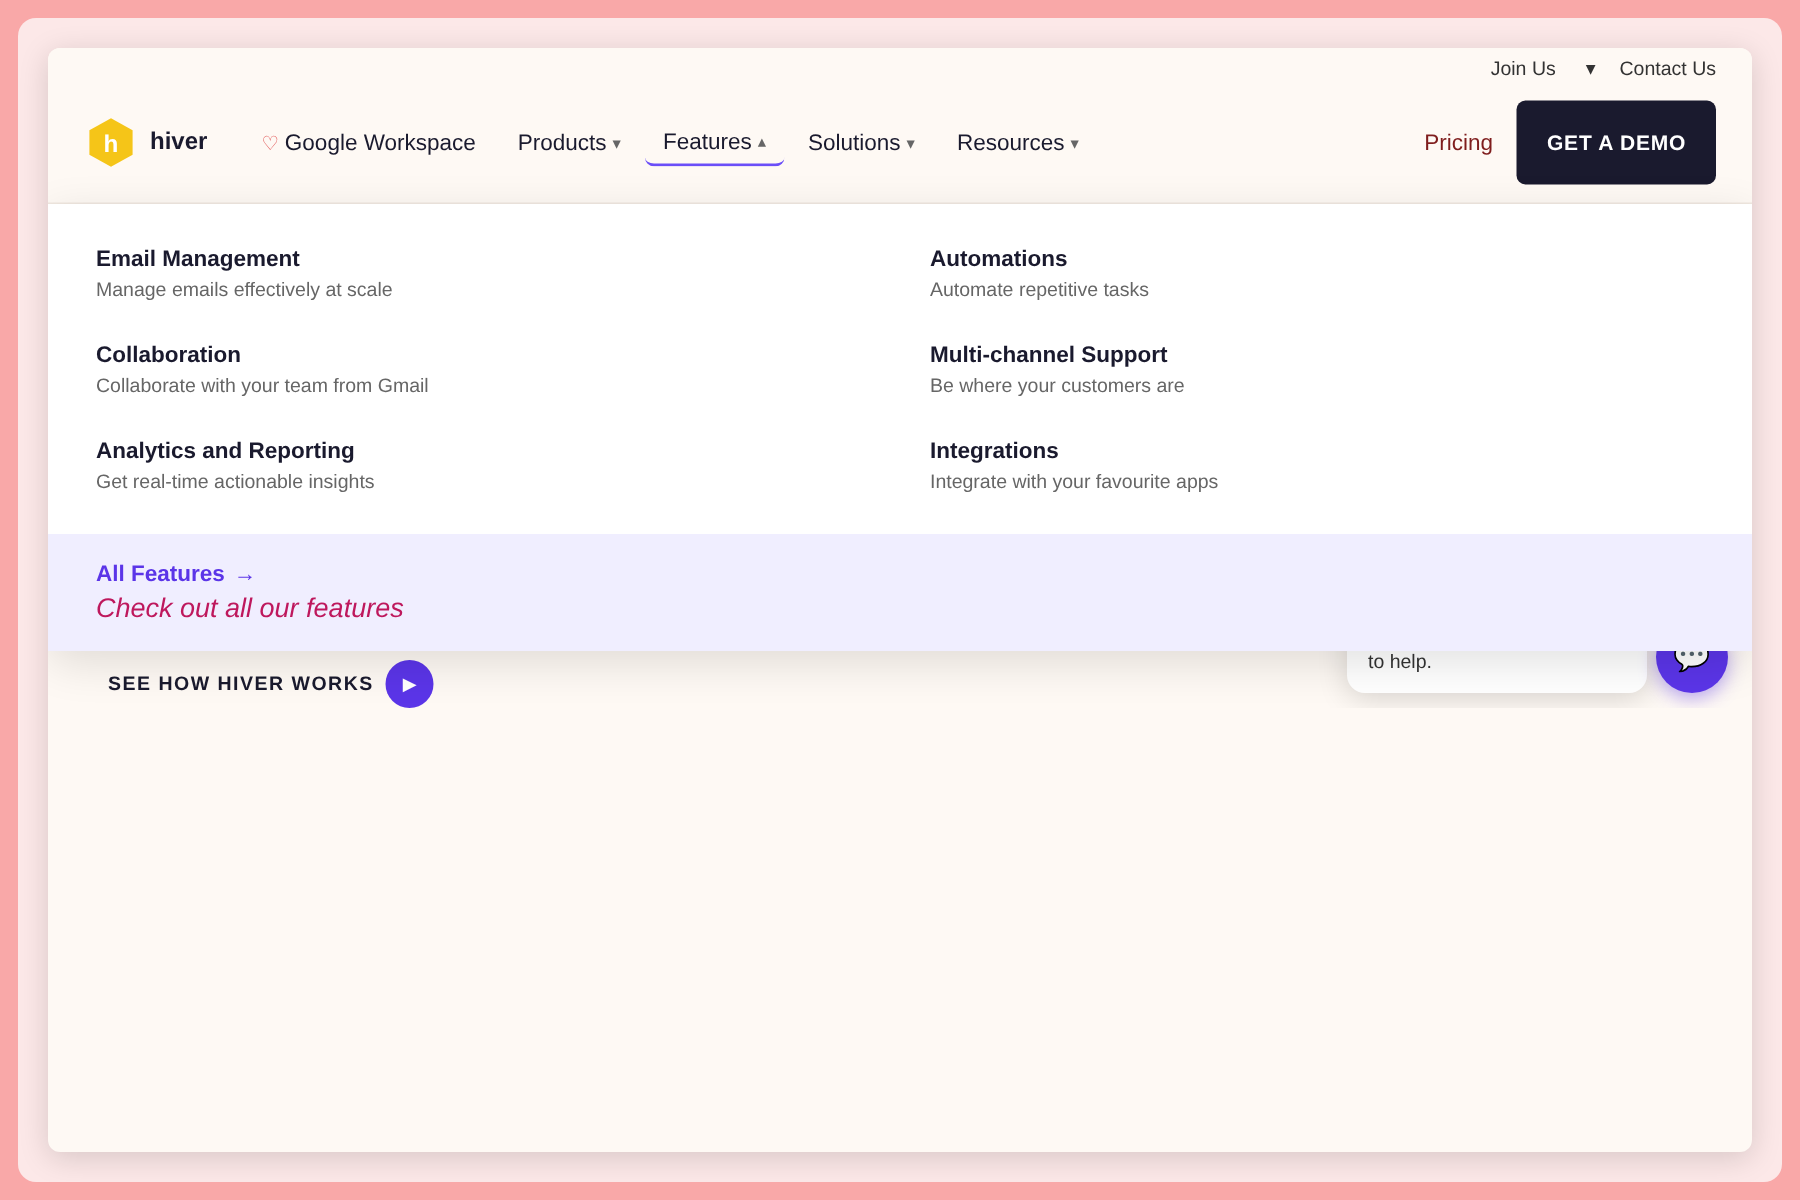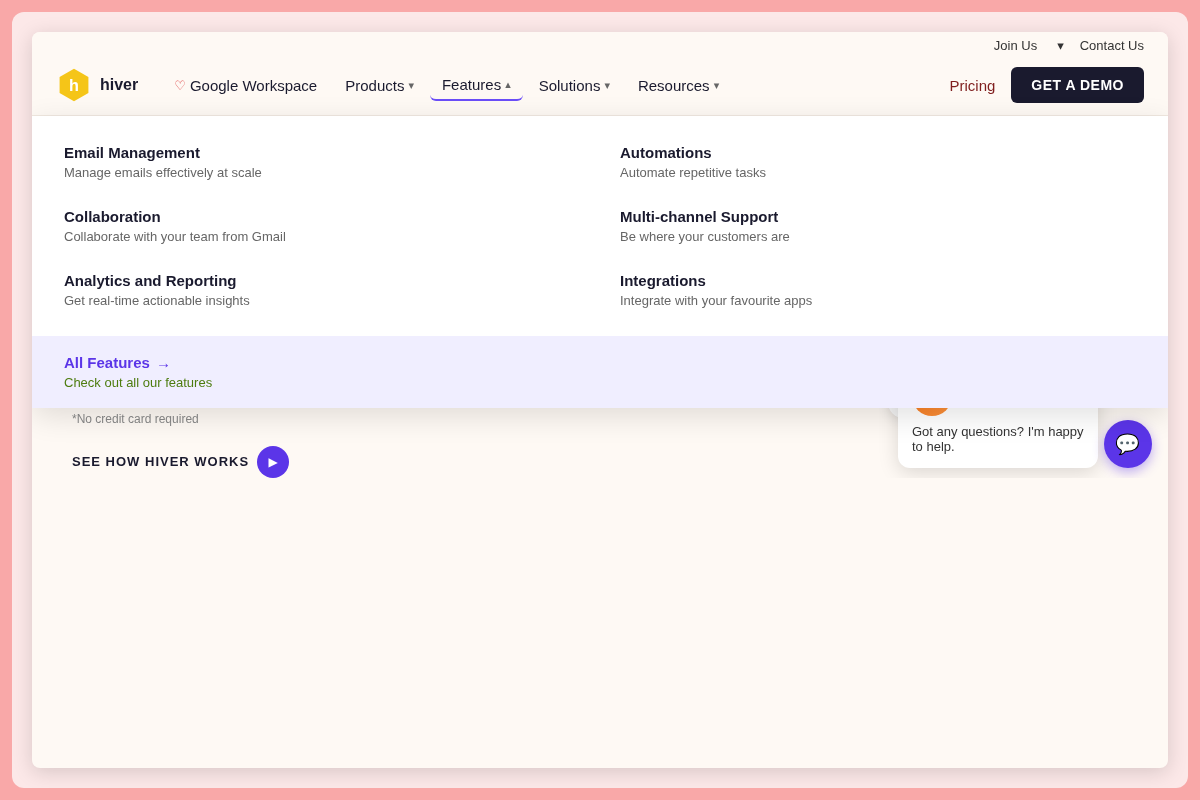--- a/index.html
+++ b/index.html
@@ -114,21 +114,21 @@
       font-size: 11px;
       color: #666;
     }
 
     .nav-spacer { flex: 1; }
 
     .btn-get-demo {
       background: #1a1a2e;
       color: white;
       border: none;
-      padding: 10px 20px;
+      padding: 20px 20px;
       border-radius: 6px;
       font-size: 14px;
       font-weight: 700;
       letter-spacing: 0.5px;
       cursor: pointer;
       white-space: nowrap;
     }
 
     .pricing-link {
       font-size: 15px;
@@ -188,22 +188,23 @@
       align-items: center;
       gap: 6px;
       font-size: 15px;
       font-weight: 600;
       color: #5b35e8;
       cursor: pointer;
       text-decoration: none;
     }
 
     .all-features-sub {
-      font-size: 13px;
-      color: #4d7c0f;
+      font-size: 18px;
+      color: #be185d;
+      font-style: italic;
     }
 
     
     .hero {
       position: relative;
       padding: 40px 40px 0;
       overflow: hidden;
     }
 
     .hero-content {
@@ -507,21 +508,20 @@
     <div class="hero">
       <div class="hero-content">
         <div class="hero-title">
           Transform Gmail in<br>
           <span class="hero-title-purple">multi-channel hel</span>
         </div>
         <div class="hero-subtitle">
           Most helpdesks are expensive and complicated to use. But Hiver is built right inside Gmail, and supports<br>email, live chat, knowledge base, and voice communication
         </div>
         <button class="btn-request-demo">REQUEST A DEMO</button>
-        <div class="no-credit">*No credit card required</div>
         <div class="see-how">
           <span class="see-how-text">SEE HOW HIVER WORKS</span>
           <div class="play-btn">▶</div>
         </div>
       </div>
 
       <div class="yellow-bg-card"></div>
 
       <div class="overview-card">
         <div class="overview-dots">

